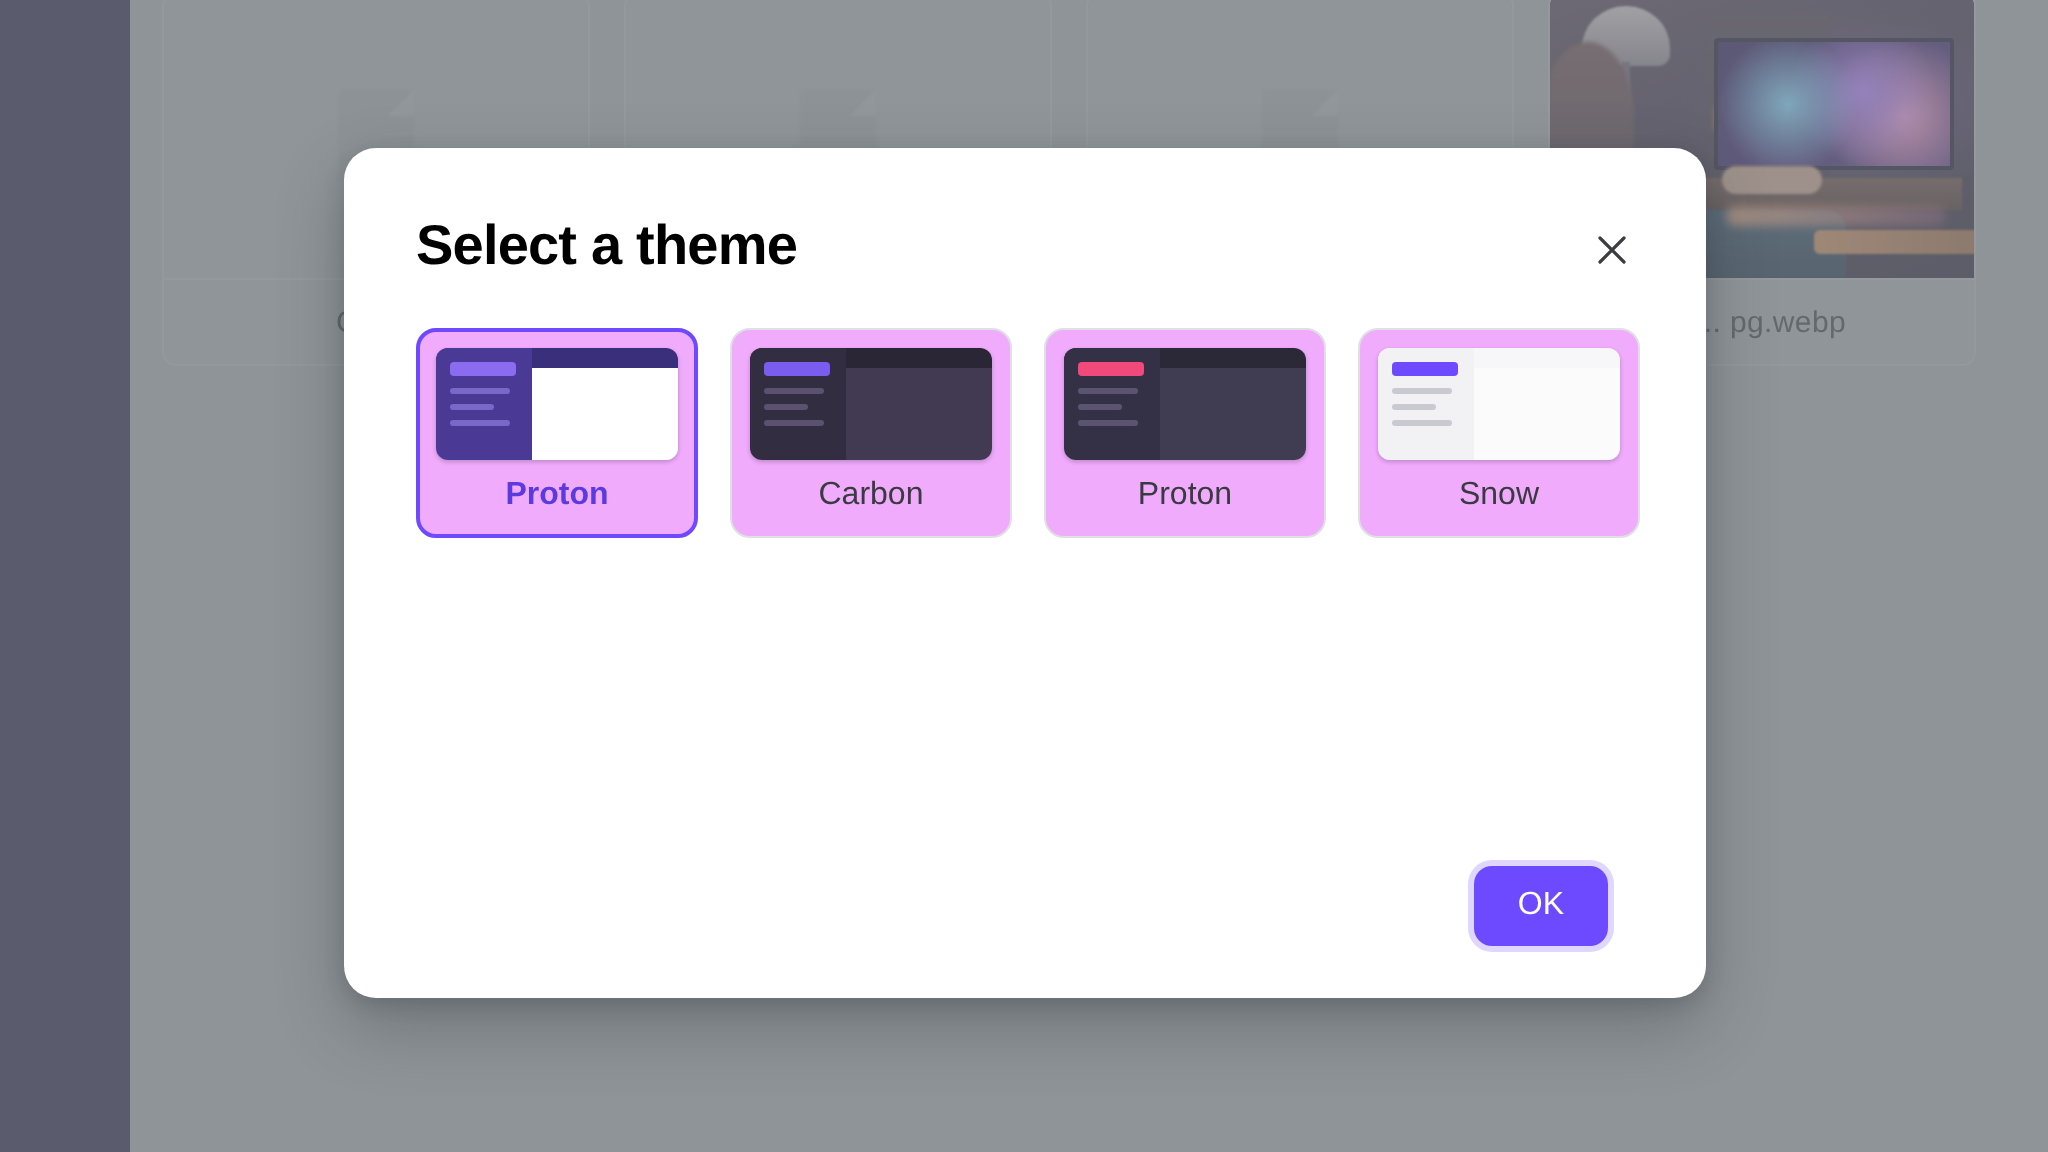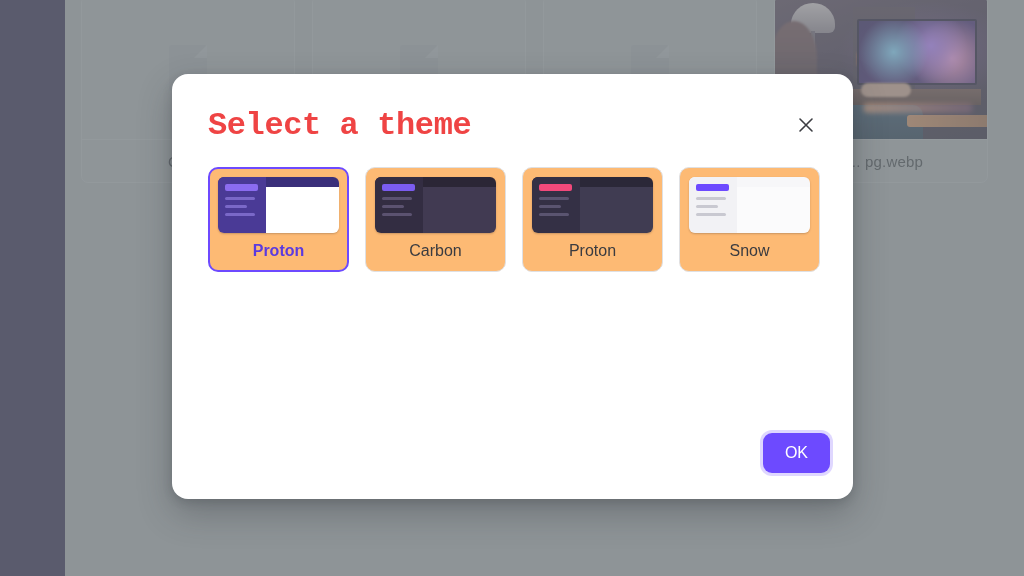--- a/index.html
+++ b/index.html
@@ -173,27 +173,26 @@
     box-shadow: 0 14px 34px rgba(40,44,50,.30), 0 3px 10px rgba(40,44,50,.18);
     box-sizing: border-box;
     padding: 34px 36px 0 36px;
   }
 
   .modal-header {
     display: flex; align-items: flex-start; justify-content: space-between;
   }
 
   .modal-title {
-    font-size: 32px;
+    font-size: 28px;
     font-weight: bold;
-    color: #ef4444;
+    color: #000000;
     letter-spacing: -0.4px;
     margin: 0;
     line-height: 1.1;
-    font-family: Liberation Mono, monospace;
   }
 
   .close-btn {
     width: 30px; height: 30px;
     border: none; background: transparent;
     cursor: pointer; padding: 0;
     display: flex; align-items: center; justify-content: center;
     margin-top: 2px; margin-right: -4px;
   }
   .close-btn svg { display: block; }
@@ -203,21 +202,21 @@
     grid-template-columns: repeat(4, 141px);
     gap: 16px;
     margin-top: 24px;
   }
 
   .theme-card {
     width: 141px;
     box-sizing: border-box;
     border: 1px solid #dfe0e3;
     border-radius: 10px;
-    background: #fdba74;
+    background: #f0abfc;
     padding: 9px 9px 0 9px;
     cursor: pointer;
     display: flex; flex-direction: column; align-items: center;
   }
   .theme-card.selected {
     border: 2px solid #6d4aff;
     padding: 8px 8px 0 8px;
   }
 
   .preview {
@@ -245,21 +244,21 @@
     padding: 9px 0 10px 0;
     text-align: center;
     line-height: 1.1;
   }
   .theme-card.selected .theme-label {
     color: #5b3ae0;
     font-weight: bold;
   }
 
   .modal-footer {
-    position: absolute; right: 23px; bottom: 26px;
+    position: absolute; right: 49px; bottom: 26px;
   }
   .ok-btn {
     min-width: 58px;
     padding: 11px 22px;
     background: #6d4aff;
     color: #fff;
     font-size: 16px;
     border: none;
     border-radius: 9px;
     cursor: pointer;

